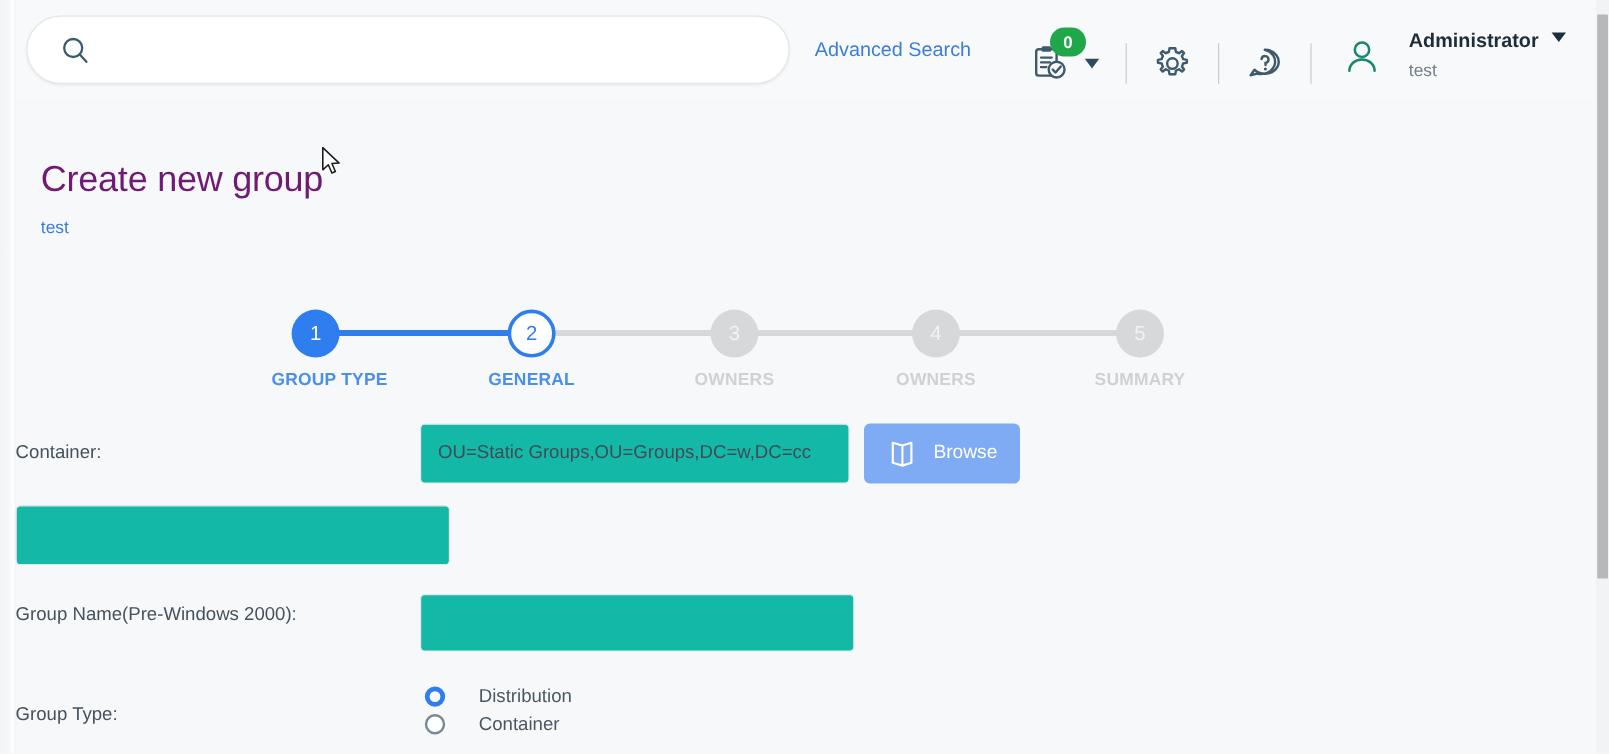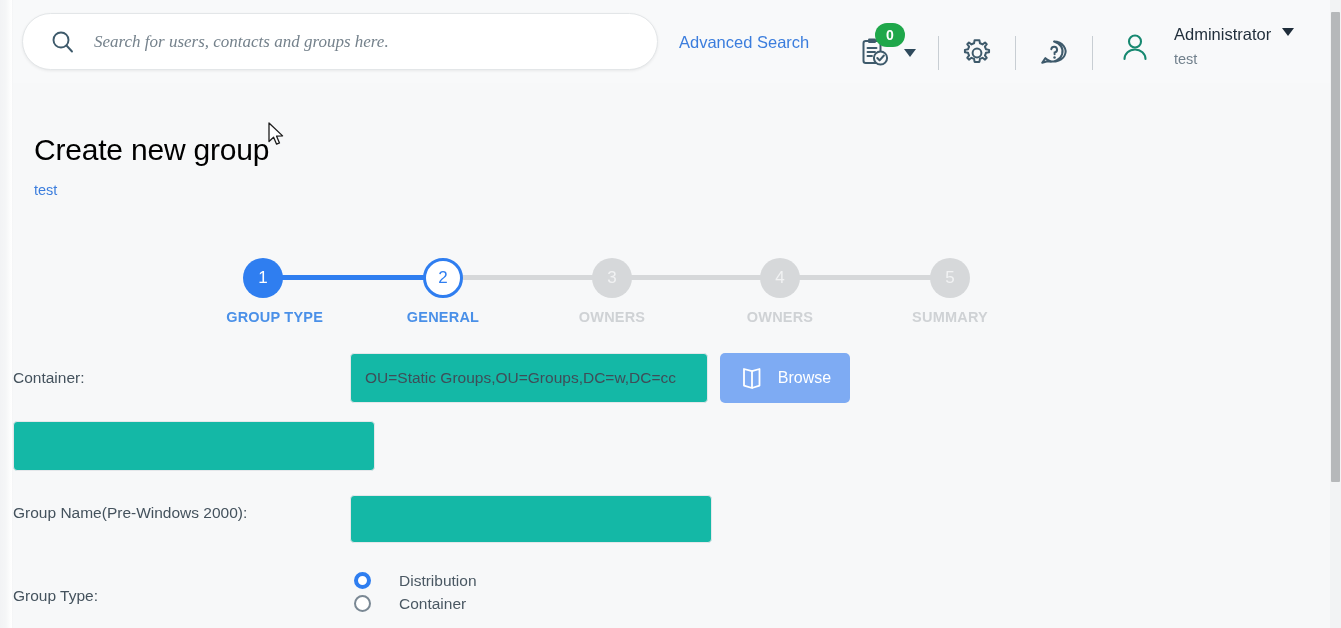--- a/index.html
+++ b/index.html
@@ -108,21 +108,21 @@
     position: absolute;
     left: 1105px; top: 25px;
     display: flex;
     align-items: center;
     cursor: pointer;
   }
   .user-icon { line-height: 0; margin-right: 22px; }
   .user-names { line-height: 1.2; }
   .user-name {
     font-size: 16.5px;
-    font-weight: normal;
+    font-weight: bold;
     color: #1f2d3a;
     display: inline-block;
   }
   .user-caret {
     display: inline-block;
     width: 0; height: 0;
     border-left: 6px solid transparent;
     border-right: 6px solid transparent;
     border-top: 8px solid #1f2d3a;
     margin-left: 11px;
@@ -138,21 +138,21 @@
   .content {
     position: absolute;
     left: 13px; top: 83px;
     width: 1328px; height: 545px;
     background: #f7f8f9;
   }
   .page-title {
     position: absolute;
     left: 21px; top: 50px;
     font-size: 30px;
-    color: #000000;
+    color: #701a75;
     font-weight: normal;
     letter-spacing: -0.2px;
   }
   .breadcrumb {
     position: absolute;
     left: 21px; top: 99px;
     font-size: 14.5px;
     color: #3b7ddd;
     cursor: pointer;
   }
@@ -309,21 +309,20 @@
 
   <div class="topbar">
 
     <div class="search-box">
       <span class="search-icon">
         <svg width="26" height="26" viewBox="0 0 26 26">
           <circle cx="11" cy="11" r="7.5" fill="none" stroke="#3e5a6b" stroke-width="1.9"></circle>
           <line x1="16.5" y1="16.5" x2="22" y2="22.5" stroke="#3e5a6b" stroke-width="1.9" stroke-linecap="round"></line>
         </svg>
       </span>
-      <input class="search-input" type="text" placeholder="Search for users, contacts and groups here." style="">
     </div>
 
     <div class="adv-search">Advanced Search</div>
 
     <div class="icon-cluster">
 
       <div class="icon-btn">
         <svg width="34" height="34" viewBox="0 0 34 34">
           <rect x="5.5" y="5" width="17" height="22" rx="2.2" fill="none" stroke="#3e5a6b" stroke-width="2"></rect>
           <rect x="10" y="2.5" width="8" height="4.6" rx="1.3" fill="#3e5a6b"></rect>

